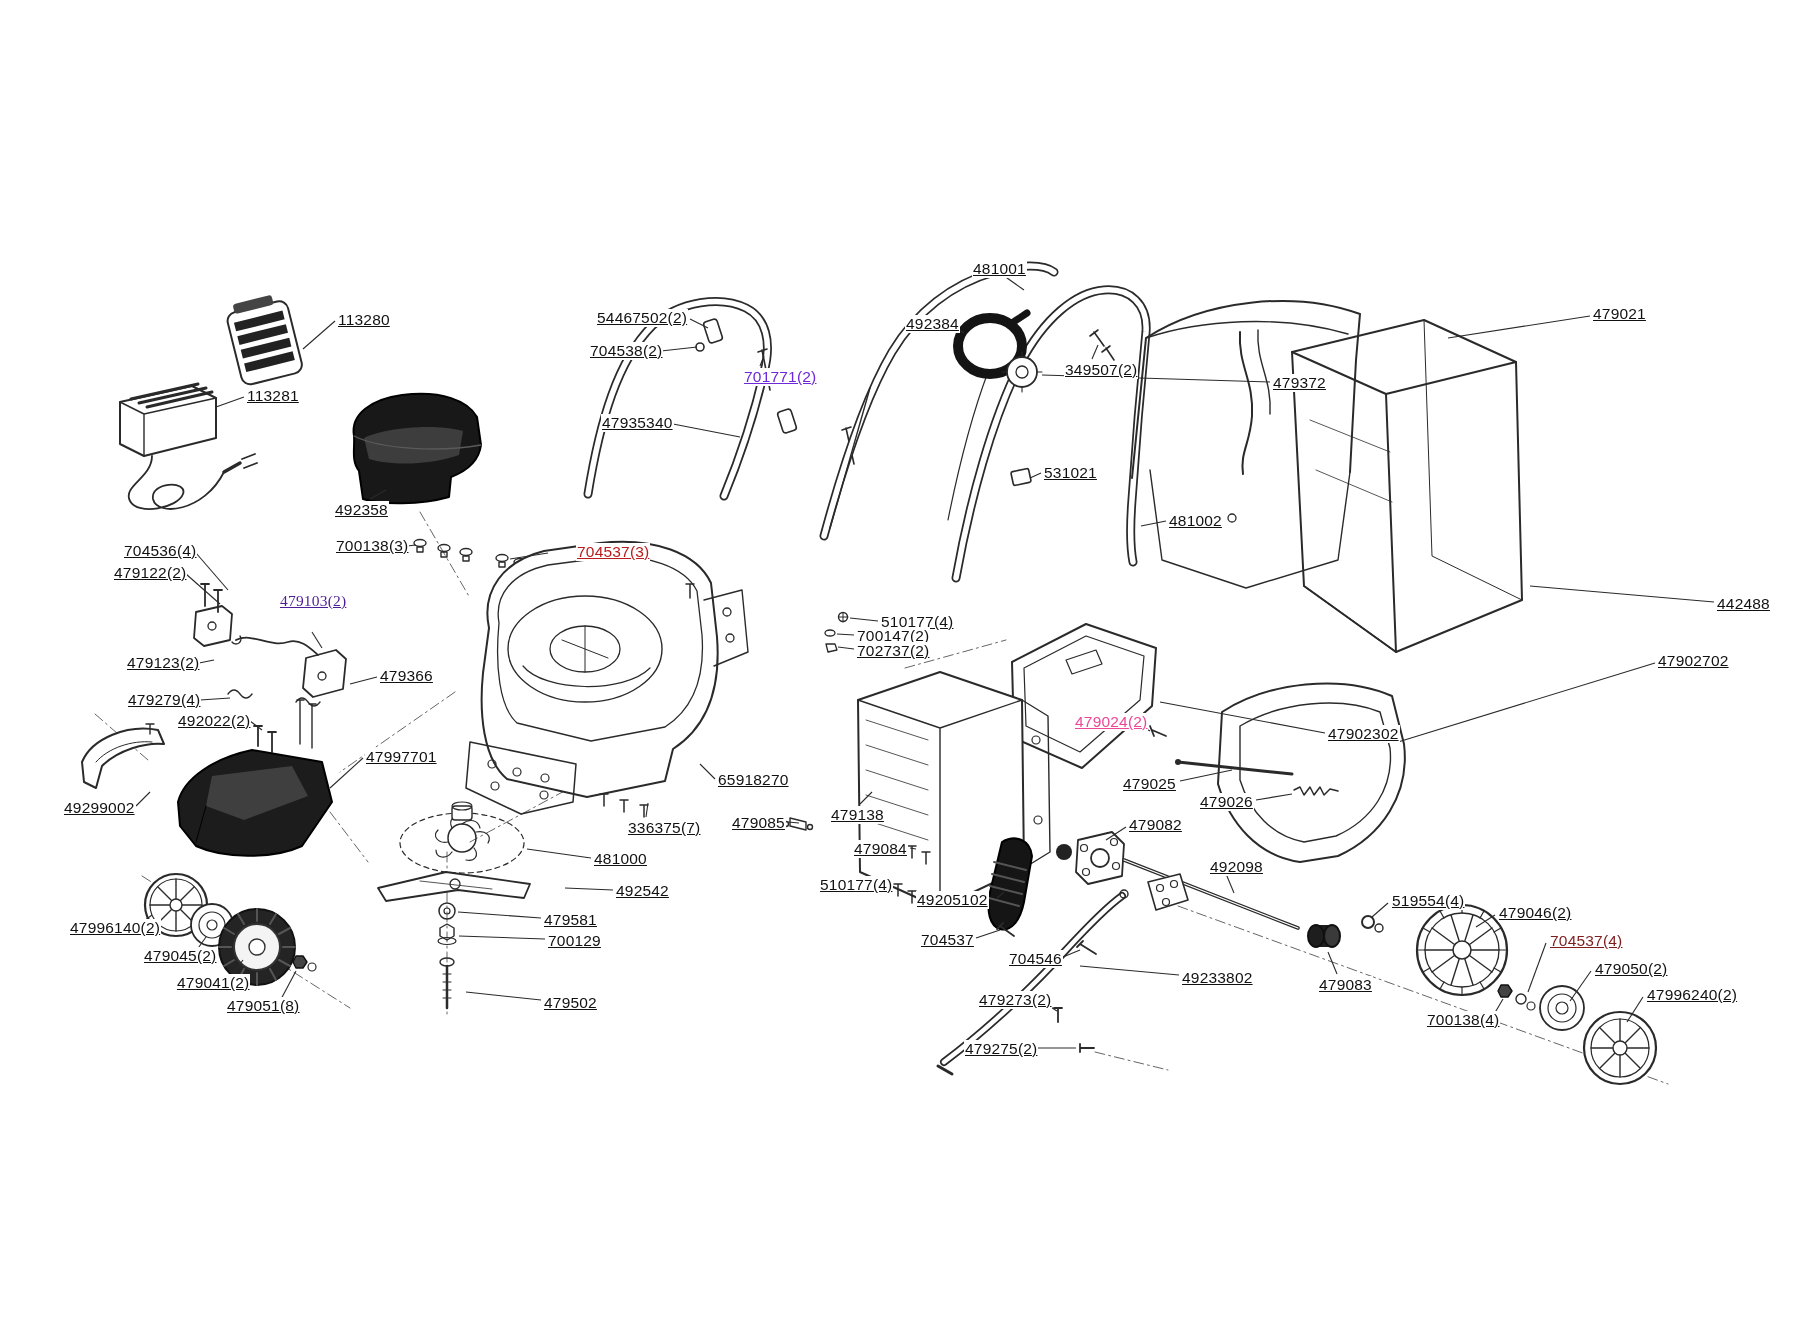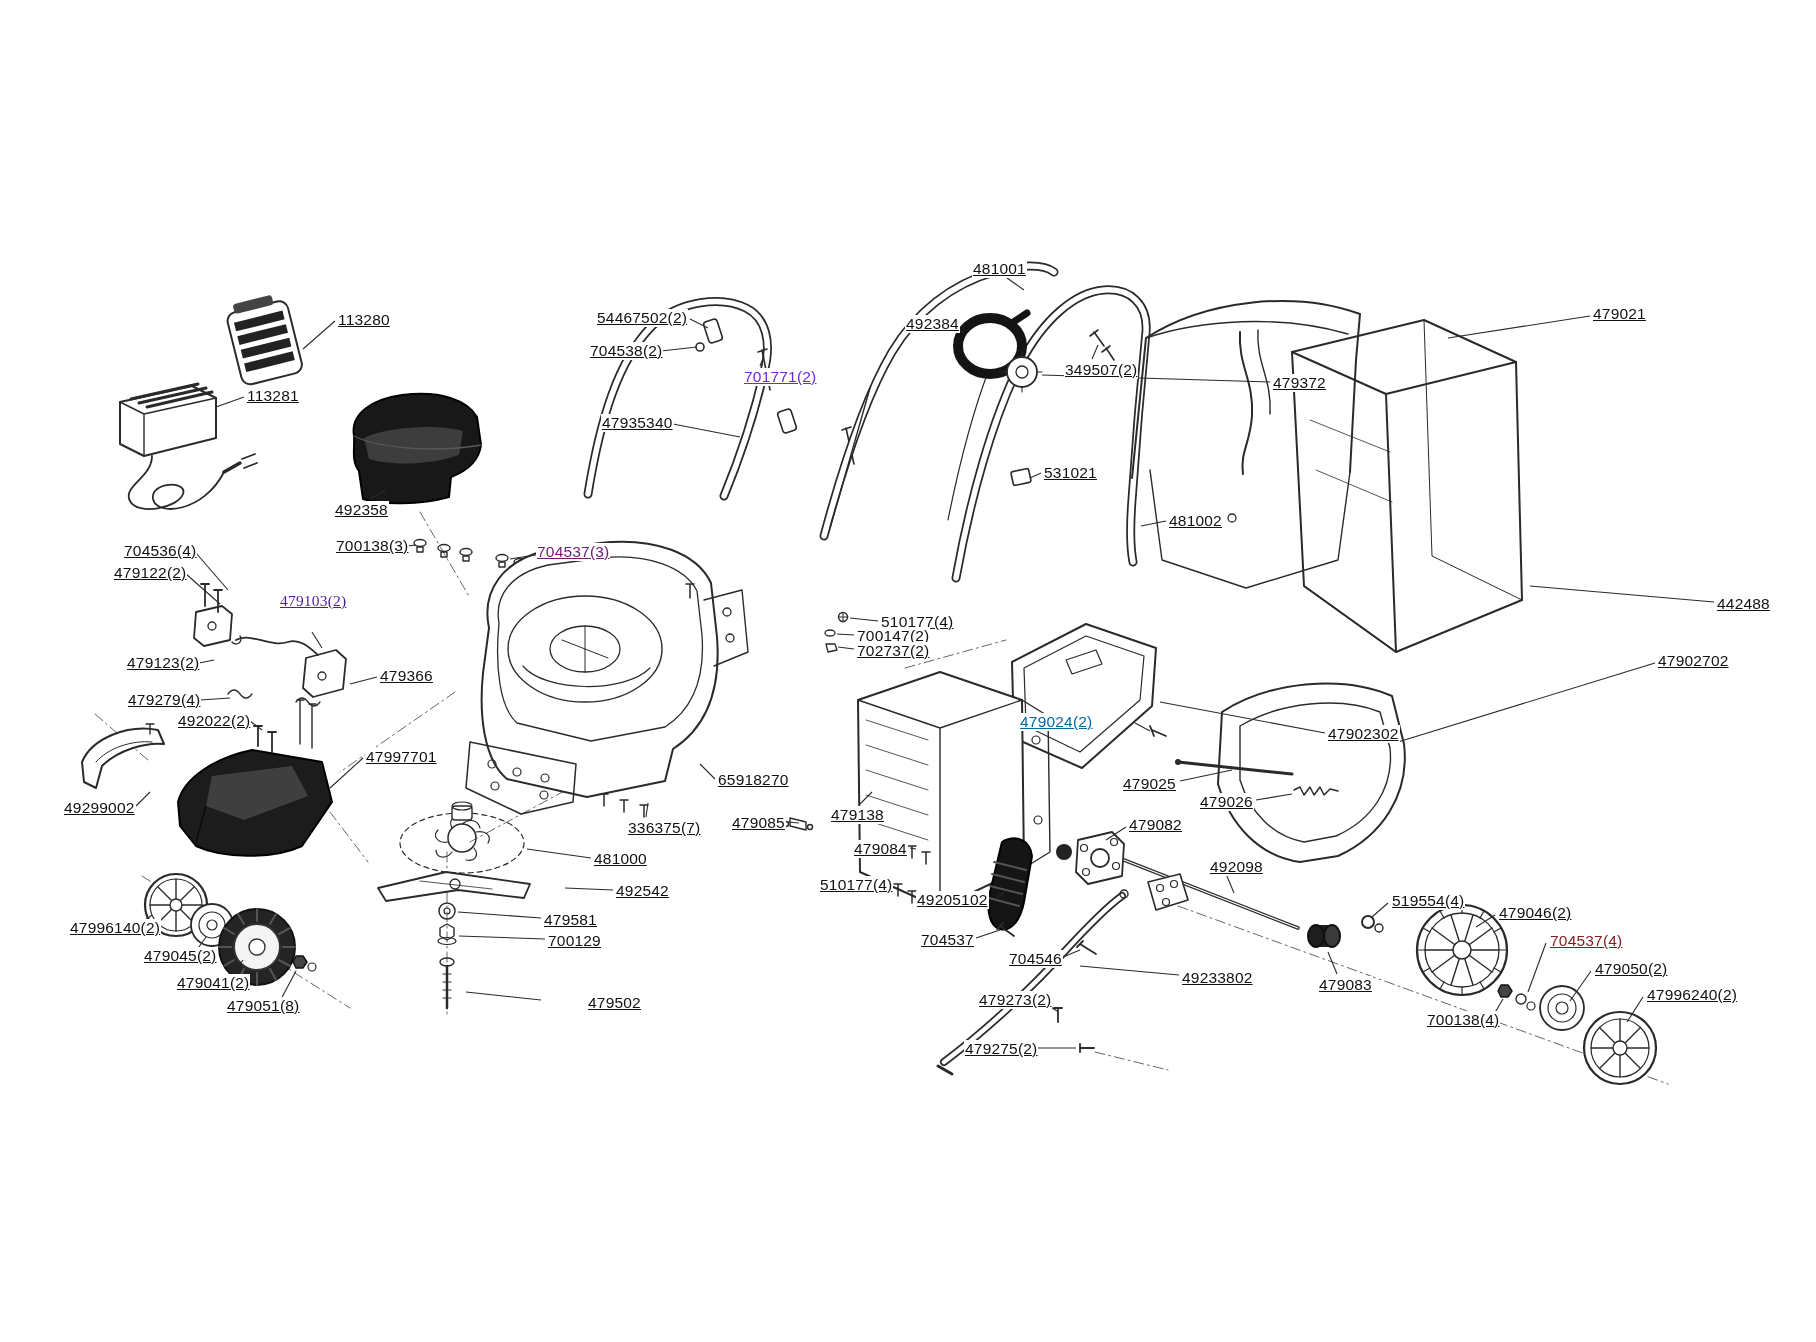--- a/index.html
+++ b/index.html
@@ -389,52 +389,52 @@
       <div class="part-label" style="left: 123px; top: 542px; color: rgb(17, 17, 17);">704536(4)</div>
       <div class="part-label" style="left: 113px; top: 564px; color: rgb(17, 17, 17);">479122(2)</div>
       <div class="part-label" style="left: 279px; top: 592px; color: #4c1d95; font-family: Liberation Serif, serif;">479103(2)</div>
       <div class="part-label" style="left: 126px; top: 654px; color: rgb(17, 17, 17);">479123(2)</div>
       <div class="part-label" style="left: 379px; top: 667px; color: rgb(17, 17, 17);">479366</div>
       <div class="part-label" style="left: 127px; top: 691px; color: rgb(17, 17, 17);">479279(4)</div>
       <div class="part-label" style="left: 177px; top: 712px; color: rgb(17, 17, 17);">492022(2)</div>
       <div class="part-label" style="left: 63px; top: 799px; color: rgb(17, 17, 17);">49299002</div>
       <div class="part-label" style="left: 365px; top: 748px; color: rgb(17, 17, 17); text-align: right;">47997701</div>
       <div class="part-label" style="left: 335px; top: 537px; color: rgb(17, 17, 17);">700138(3)</div>
-      <div class="part-label" style="left: 536px; top: 543px; color: #701a75;">704537(3)</div>
+      <div class="part-label" style="left: 576px; top: 543px; color: #b91c1c;">704537(3)</div>
       <div class="part-label" style="left: 596px; top: 309px; color: rgb(17, 17, 17);">54467502(2)</div>
       <div class="part-label" style="left: 589px; top: 342px; color: rgb(17, 17, 17);">704538(2)</div>
       <div class="part-label" style="left: 743px; top: 368px; color: #6d28d9;">701771(2)</div>
       <div class="part-label" style="left: 601px; top: 414px; color: rgb(17, 17, 17);">47935340</div>
       <div class="part-label" style="left: 972px; top: 260px; color: rgb(17, 17, 17);">481001</div>
       <div class="part-label" style="left: 905px; top: 315px; color: rgb(17, 17, 17);">492384</div>
       <div class="part-label" style="left: 1064px; top: 361px; color: rgb(17, 17, 17);">349507(2)</div>
       <div class="part-label" style="left: 1272px; top: 374px; color: rgb(17, 17, 17);">479372</div>
       <div class="part-label" style="left: 1043px; top: 464px; color: rgb(17, 17, 17);">531021</div>
       <div class="part-label" style="left: 1168px; top: 512px; color: rgb(17, 17, 17);">481002</div>
       <div class="part-label" style="left: 1592px; top: 305px; color: rgb(17, 17, 17);">479021</div>
       <div class="part-label" style="left: 1716px; top: 595px; color: rgb(17, 17, 17);">442488</div>
       <div class="part-label" style="left: 1657px; top: 652px; color: rgb(17, 17, 17);">47902702</div>
       <div class="part-label" style="left: 1327px; top: 725px; color: rgb(17, 17, 17);">47902302</div>
-      <div class="part-label" style="left: 1019px; top: 713px; color: #0369a1;">479024(2)</div>
+      <div class="part-label" style="left: 1074px; top: 713px; color: #ec4899;">479024(2)</div>
       <div class="part-label" style="left: 1122px; top: 775px; color: rgb(17, 17, 17);">479025</div>
       <div class="part-label" style="left: 1199px; top: 793px; color: rgb(17, 17, 17);">479026</div>
       <div class="part-label" style="left: 880px; top: 613px; color: rgb(17, 17, 17);">510177(4)</div>
       <div class="part-label" style="left: 856px; top: 627px; color: rgb(17, 17, 17);">700147(2)</div>
       <div class="part-label" style="left: 856px; top: 642px; color: rgb(17, 17, 17);">702737(2)</div>
       <div class="part-label" style="left: 717px; top: 771px; color: rgb(17, 17, 17);">65918270</div>
       <div class="part-label" style="left: 627px; top: 819px; color: rgb(17, 17, 17);">336375(7)</div>
       <div class="part-label" style="left: 731px; top: 814px; color: rgb(17, 17, 17);">479085</div>
       <div class="part-label" style="left: 830px; top: 806px; color: rgb(17, 17, 17);">479138</div>
       <div class="part-label" style="left: 853px; top: 840px; color: rgb(17, 17, 17);">479084</div>
       <div class="part-label" style="left: 819px; top: 876px; color: rgb(17, 17, 17);">510177(4)</div>
       <div class="part-label" style="left: 593px; top: 850px; color: rgb(17, 17, 17);">481000</div>
       <div class="part-label" style="left: 615px; top: 882px; color: rgb(17, 17, 17);">492542</div>
       <div class="part-label" style="left: 543px; top: 911px; color: rgb(17, 17, 17);">479581</div>
       <div class="part-label" style="left: 547px; top: 932px; color: rgb(17, 17, 17);">700129</div>
-      <div class="part-label" style="left: 543px; top: 994px; color: rgb(17, 17, 17); margin-left: 44px;">479502</div>
+      <div class="part-label" style="left: 543px; top: 994px; color: rgb(17, 17, 17);">479502</div>
       <div class="part-label" style="left: 916px; top: 891px; color: rgb(17, 17, 17);">49205102</div>
       <div class="part-label" style="left: 920px; top: 931px; color: rgb(17, 17, 17);">704537</div>
       <div class="part-label" style="left: 1008px; top: 950px; color: rgb(17, 17, 17);">704546</div>
       <div class="part-label" style="left: 1128px; top: 816px; color: rgb(17, 17, 17);">479082</div>
       <div class="part-label" style="left: 1209px; top: 858px; color: rgb(17, 17, 17);">492098</div>
       <div class="part-label" style="left: 1181px; top: 969px; color: rgb(17, 17, 17);">49233802</div>
       <div class="part-label" style="left: 978px; top: 991px; color: rgb(17, 17, 17);">479273(2)</div>
       <div class="part-label" style="left: 964px; top: 1040px; color: rgb(17, 17, 17);">479275(2)</div>
       <div class="part-label" style="left: 1318px; top: 976px; color: rgb(17, 17, 17);">479083</div>
       <div class="part-label" style="left: 1391px; top: 892px; color: rgb(17, 17, 17);">519554(4)</div>

